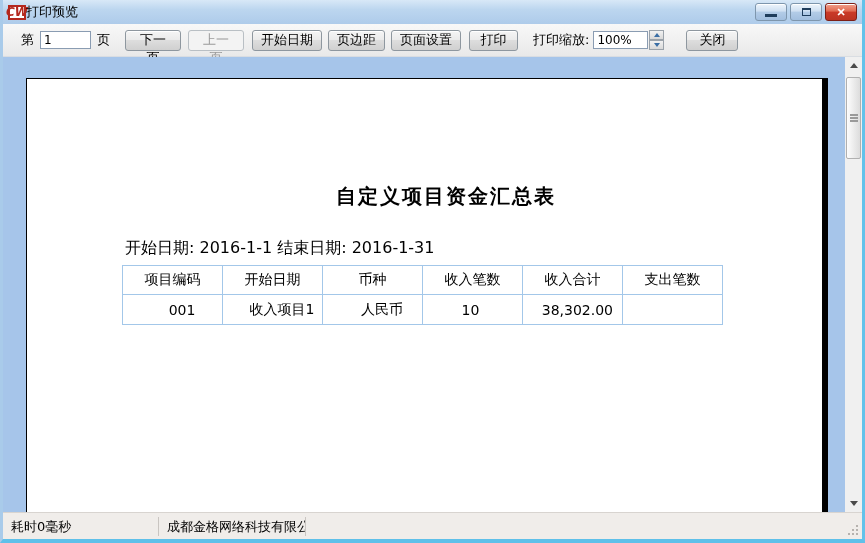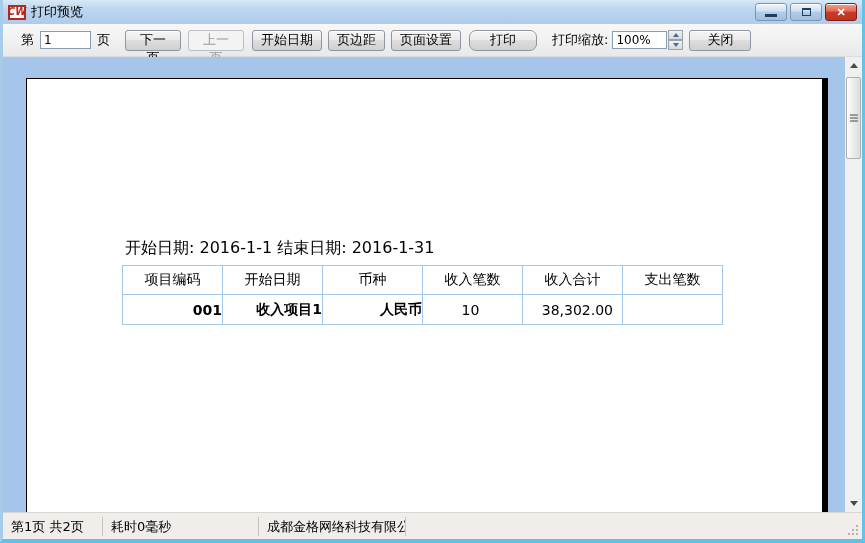--- a/index.html
+++ b/index.html
@@ -19,23 +19,23 @@
   
   .titlebar{
     height:24px; flex:0 0 24px;
     background:linear-gradient(to bottom,#d8e8f7 0%,#bcd6ef 40%,#aecbea 100%);
     display:flex; align-items:center;
     padding:0 5px;
   }
   .app-icon{
     width:18px; height:15px; background:#fff;
     border:2px solid #b4281e; color:#b4281e;
-    font-size:10px; font-weight:bold; font-style:italic;
-    display:flex; align-items:center; justify-content:center;
-    margin-right:5px; line-height:1;
+    font-size:12px; font-weight:bold; font-style:italic;
+    display:flex; align-items:center; justify-content:center;
+    line-height:1;
   }
   .title-text{ font-size:13px; }
   .win-controls{ margin-left:auto; display:flex; gap:3px; }
   .win-btn{
     width:32px; height:18px; border-radius:3px;
     border:1px solid #7e96ad;
     background:linear-gradient(to bottom,#eef5fc 0%,#cfe0f2 45%,#b3cce7 50%,#a2bfdf 100%);
     display:flex; align-items:center; justify-content:center;
     box-shadow:inset 0 1px 0 #fff;
   }
@@ -102,21 +102,21 @@
   .doc-table{
     position:absolute; left:95px; top:186px;
     border-collapse:collapse; table-layout:fixed;
   }
   .doc-table td{
     border:1px solid #a3c7e9; font-size:14px; width:100px;
     overflow:hidden; white-space:nowrap;
   }
   .doc-table tr.hdr td{ height:29px; text-align:center; }
   .doc-table tr.row td{ height:30px; }
-  .doc-table td.l{ text-align:right; padding-left:19px;font-weight:bold; }
+  .doc-table td.l{ text-align:center; padding-left:19px; }
   .doc-table td.r{ text-align:center; padding-right:4px; }
   .doc-table td.r2{ text-align:right; padding-right:9px; }
 
   
   .vscroll{
     position:absolute; right:0; top:0; bottom:0; width:17px;
     background:#f0f0f0;
   }
   .scroll-btn{
     position:absolute; left:0; width:17px; height:17px;
@@ -177,36 +177,37 @@
 
   <div class="toolbar">
     <span class="tb-label">第</span>
     <input class="tb-input" style="width: 51px; margin: 0px 6px;" value="1">
     <span class="tb-label">页</span>
     <button class="tb-btn" style="margin-left:15px; width:56px;">下一页</button>
     <button class="tb-btn disabled" style="margin-left:7px; width:56px;" disabled="">上一页</button>
     <button class="tb-btn" style="margin-left:8px;">开始日期</button>
     <button class="tb-btn" style="margin-left:6px;">页边距</button>
     <button class="tb-btn" style="margin-left:6px;">页面设置</button>
-    <button class="tb-btn" style="margin-left:8px; width:68px;border-radius:7px;">打印</button>
+    <button class="tb-btn" style="margin-left:8px; width:49px;">打印</button>
     <span class="tb-label" style="margin-left:15px;">打印缩放:</span>
     <input class="tb-input" style="width: 55px; margin-left: 4px;" value="100%">
     <span class="spinner">
       <button class="spin-btn">
           <span class="tri up-blue"></span>
         </button>
       <button class="spin-btn">
           <span class="tri down-blue"></span>
         </button>
     </span>
-    <button class="tb-btn" style="margin-left:6px; width:62px;">关闭</button>
+    <button class="tb-btn" style="margin-left:22px; width:52px;">关闭</button>
   </div>
 
   <div class="preview">
     <div class="page">
+      <div class="doc-title">自定义项目资金汇总表</div>
       <div class="doc-dates">开始日期: 2016-1-1 结束日期: 2016-1-31</div>
       <table class="doc-table">
         <tbody>
             <tr class="hdr">
           <td>项目编码</td>
           <td>开始日期</td>
           <td>币种</td>
           <td>收入笔数</td>
           <td>收入合计</td>
           <td>支出笔数</td>
@@ -230,20 +231,19 @@
       <div class="scroll-thumb">
           <span class="thumb-grip"></span>
         </div>
       <div class="scroll-btn down">
           <span class="tri down-dark"></span>
         </div>
     </div>
   </div>
 
   <div class="statusbar">
-    <div class="sb-cell sb-1">第1页 共2页</div>
     <div class="sb-cell sb-2">耗时0毫秒</div>
     <div class="sb-cell sb-3">成都金格网络科技有限公司</div>
     <div class="sb-cell sb-fill"></div>
     <div class="resize-grip"></div>
   </div>
 
 </div>
 
 </body></html>

